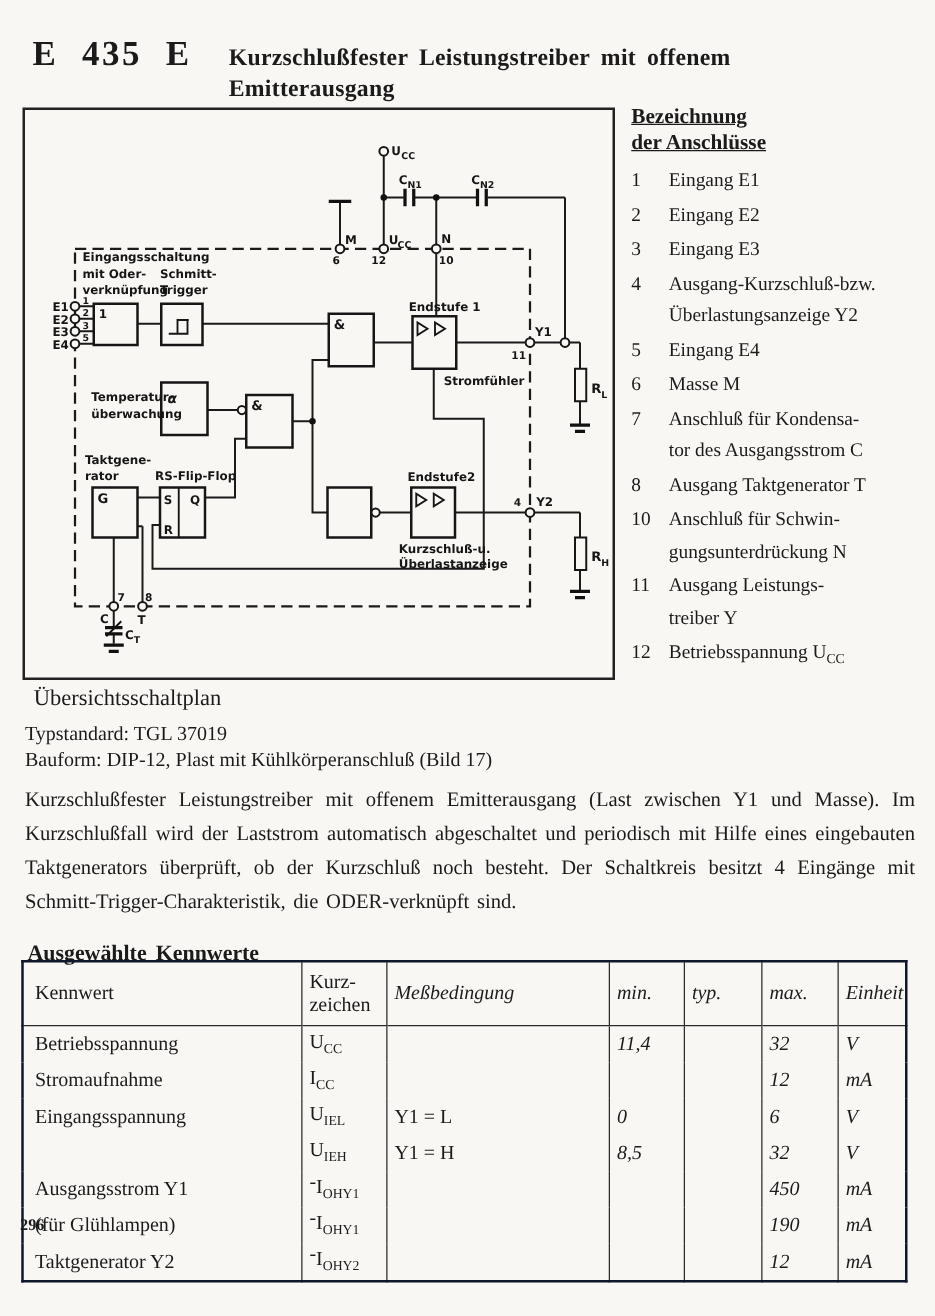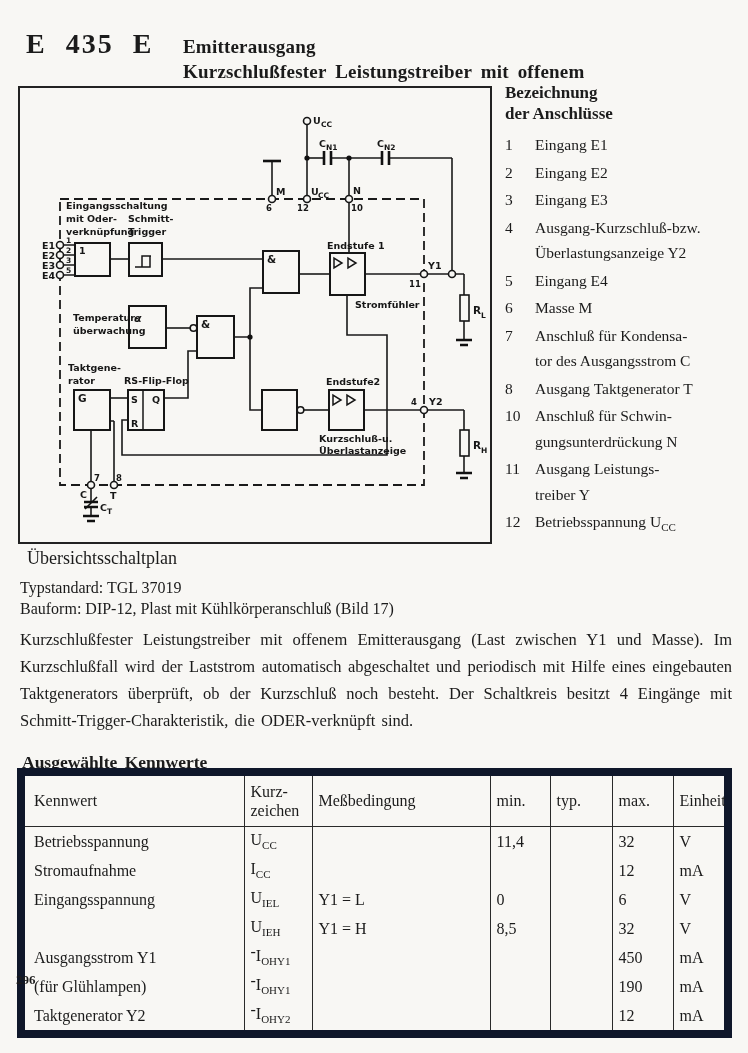--- a/index.html
+++ b/index.html
@@ -14,56 +14,56 @@
   .page-code{left:26px;top:12px;font-size:28px;font-weight:bold;letter-spacing:2px;word-spacing:10px;}
   .page-title{left:183px;top:18px;font-size:19px;font-weight:bold;line-height:25px;word-spacing:4px;letter-spacing:.2px;}
   
   .figure{left:18px;top:70px;width:474px;height:458px;border:2px solid #222;box-sizing:border-box;background:#f8f7f4;}
   .figure svg{display:block;}
   svg text{font-family:"DejaVu Sans","Liberation Sans",sans-serif;font-weight:bold;fill:#161616;}
   .t9{font-size:9.5px;} .t8{font-size:8.5px;} .t10{font-size:10.5px;} .t7{font-size:7.5px;}
   .tit{font-style:italic;font-size:11px;}
   
   .pin-col{left:505px;top:66px;width:242px;}
-  .pin-heading{font-size:17px;font-weight:bold;line-height:21px;margin-bottom:8px;}
+  .pin-heading{font-size:17px;font-weight:bold;line-height:21px;margin-bottom:8px;text-decoration:underline;}
   .pin-item{display:flex;margin-bottom:2px;font-size:15.5px;line-height:25.5px;}
   .pin-num{width:30px;flex:0 0 30px;}
   .pin-text{flex:1;}
   .pin-line{display:block;}
   .pin-line:empty{display:none;}
   .pinsub{font-size:11px;}
   
   .caption{left:27px;top:532px;font-size:18px;}
   .typstd{left:20px;top:561px;font-size:16px;line-height:21px;}
   
   .description{left:20px;top:610px;width:712px;font-size:16.5px;line-height:27px;text-align:justify;word-spacing:2px;}
   
   .kw-heading{left:22px;top:736px;font-size:17.5px;font-weight:bold;word-spacing:3px;}
   table.kw{position:absolute;left:17px;top:768px;width:707px;border-collapse:collapse;table-layout:fixed;
     font-size:16px;background:transparent;}
   table.kw td,table.kw th{border-left:1.5px solid #2a2a2a;padding:0 6px;font-weight:normal;text-align:left;vertical-align:middle;}
   table.kw td:first-child,table.kw th:first-child{border-left:none;}
-  table.kw{border:8px solid #0f172a;}
+  table.kw{border:2px solid #0f172a;}
   table.kw thead th{border-bottom:1.5px solid #2a2a2a;height:50px;}
   table.kw tbody td{height:29px;}
-  .c-num{text-align:right;}
+  .c-num{text-align:right;font-style:italic;}
   .hdr2{line-height:19px;}
   sub.sym{font-size:11px;}
   .symneg{position:relative;top:-4px;}
   .padL{padding-left:9px !important;}
   
   .page-num{left:16px;top:956px;font-size:13px;font-weight:bold;}
 </style>
 </head>
 <body>
 
 <div class="abs page-code">E 435 E</div>
 <div class="abs page-title">
+  <div>Kurzschlußfester Leistungstreiber mit offenem</div>
   <div>Emitterausgang</div>
-  <div>Kurzschlußfester Leistungstreiber mit offenem</div>
 </div>
 
 <div class="abs figure">
 <svg width="470" height="454" viewBox="0 0 470 454">
 
   <rect x="40" y="111" width="364" height="286" fill="none" stroke="#1a1a1a" stroke-width="1.8" stroke-dasharray="9 5"></rect>
 
   <g fill="none" stroke="#1a1a1a" stroke-width="1.6">
     <path d="M287,37 V111"></path>
     <path d="M287,70 H303"></path>

